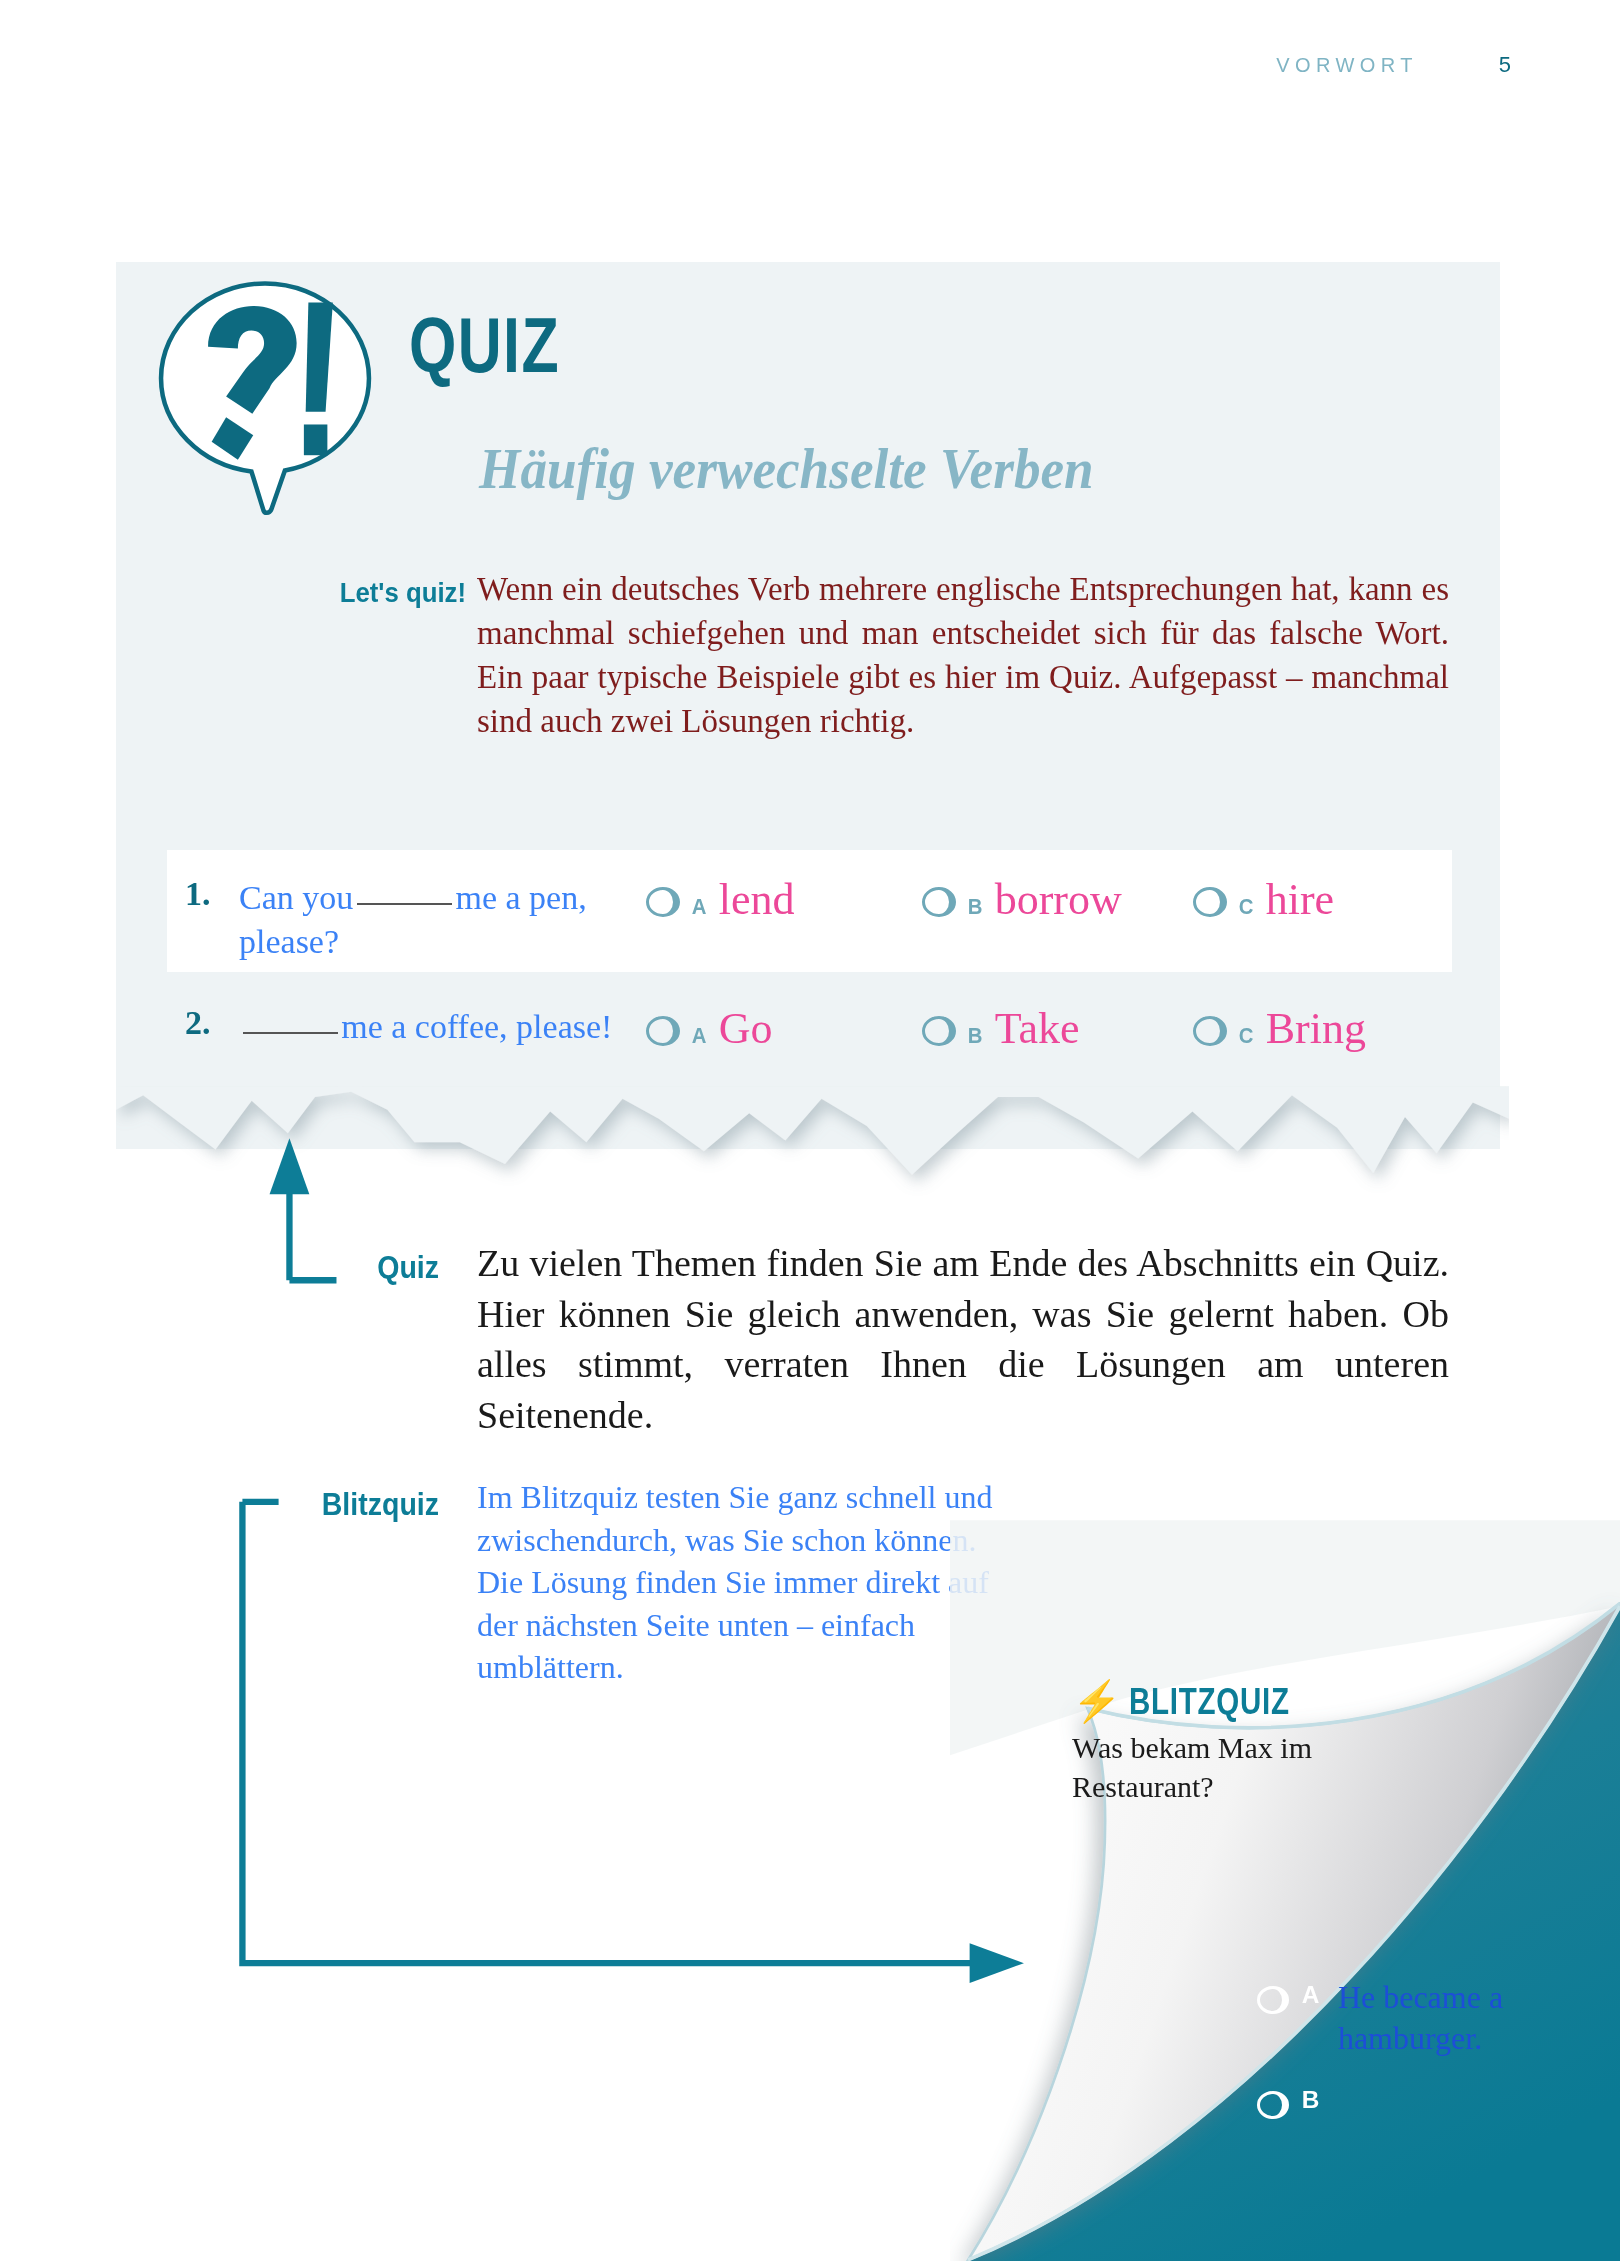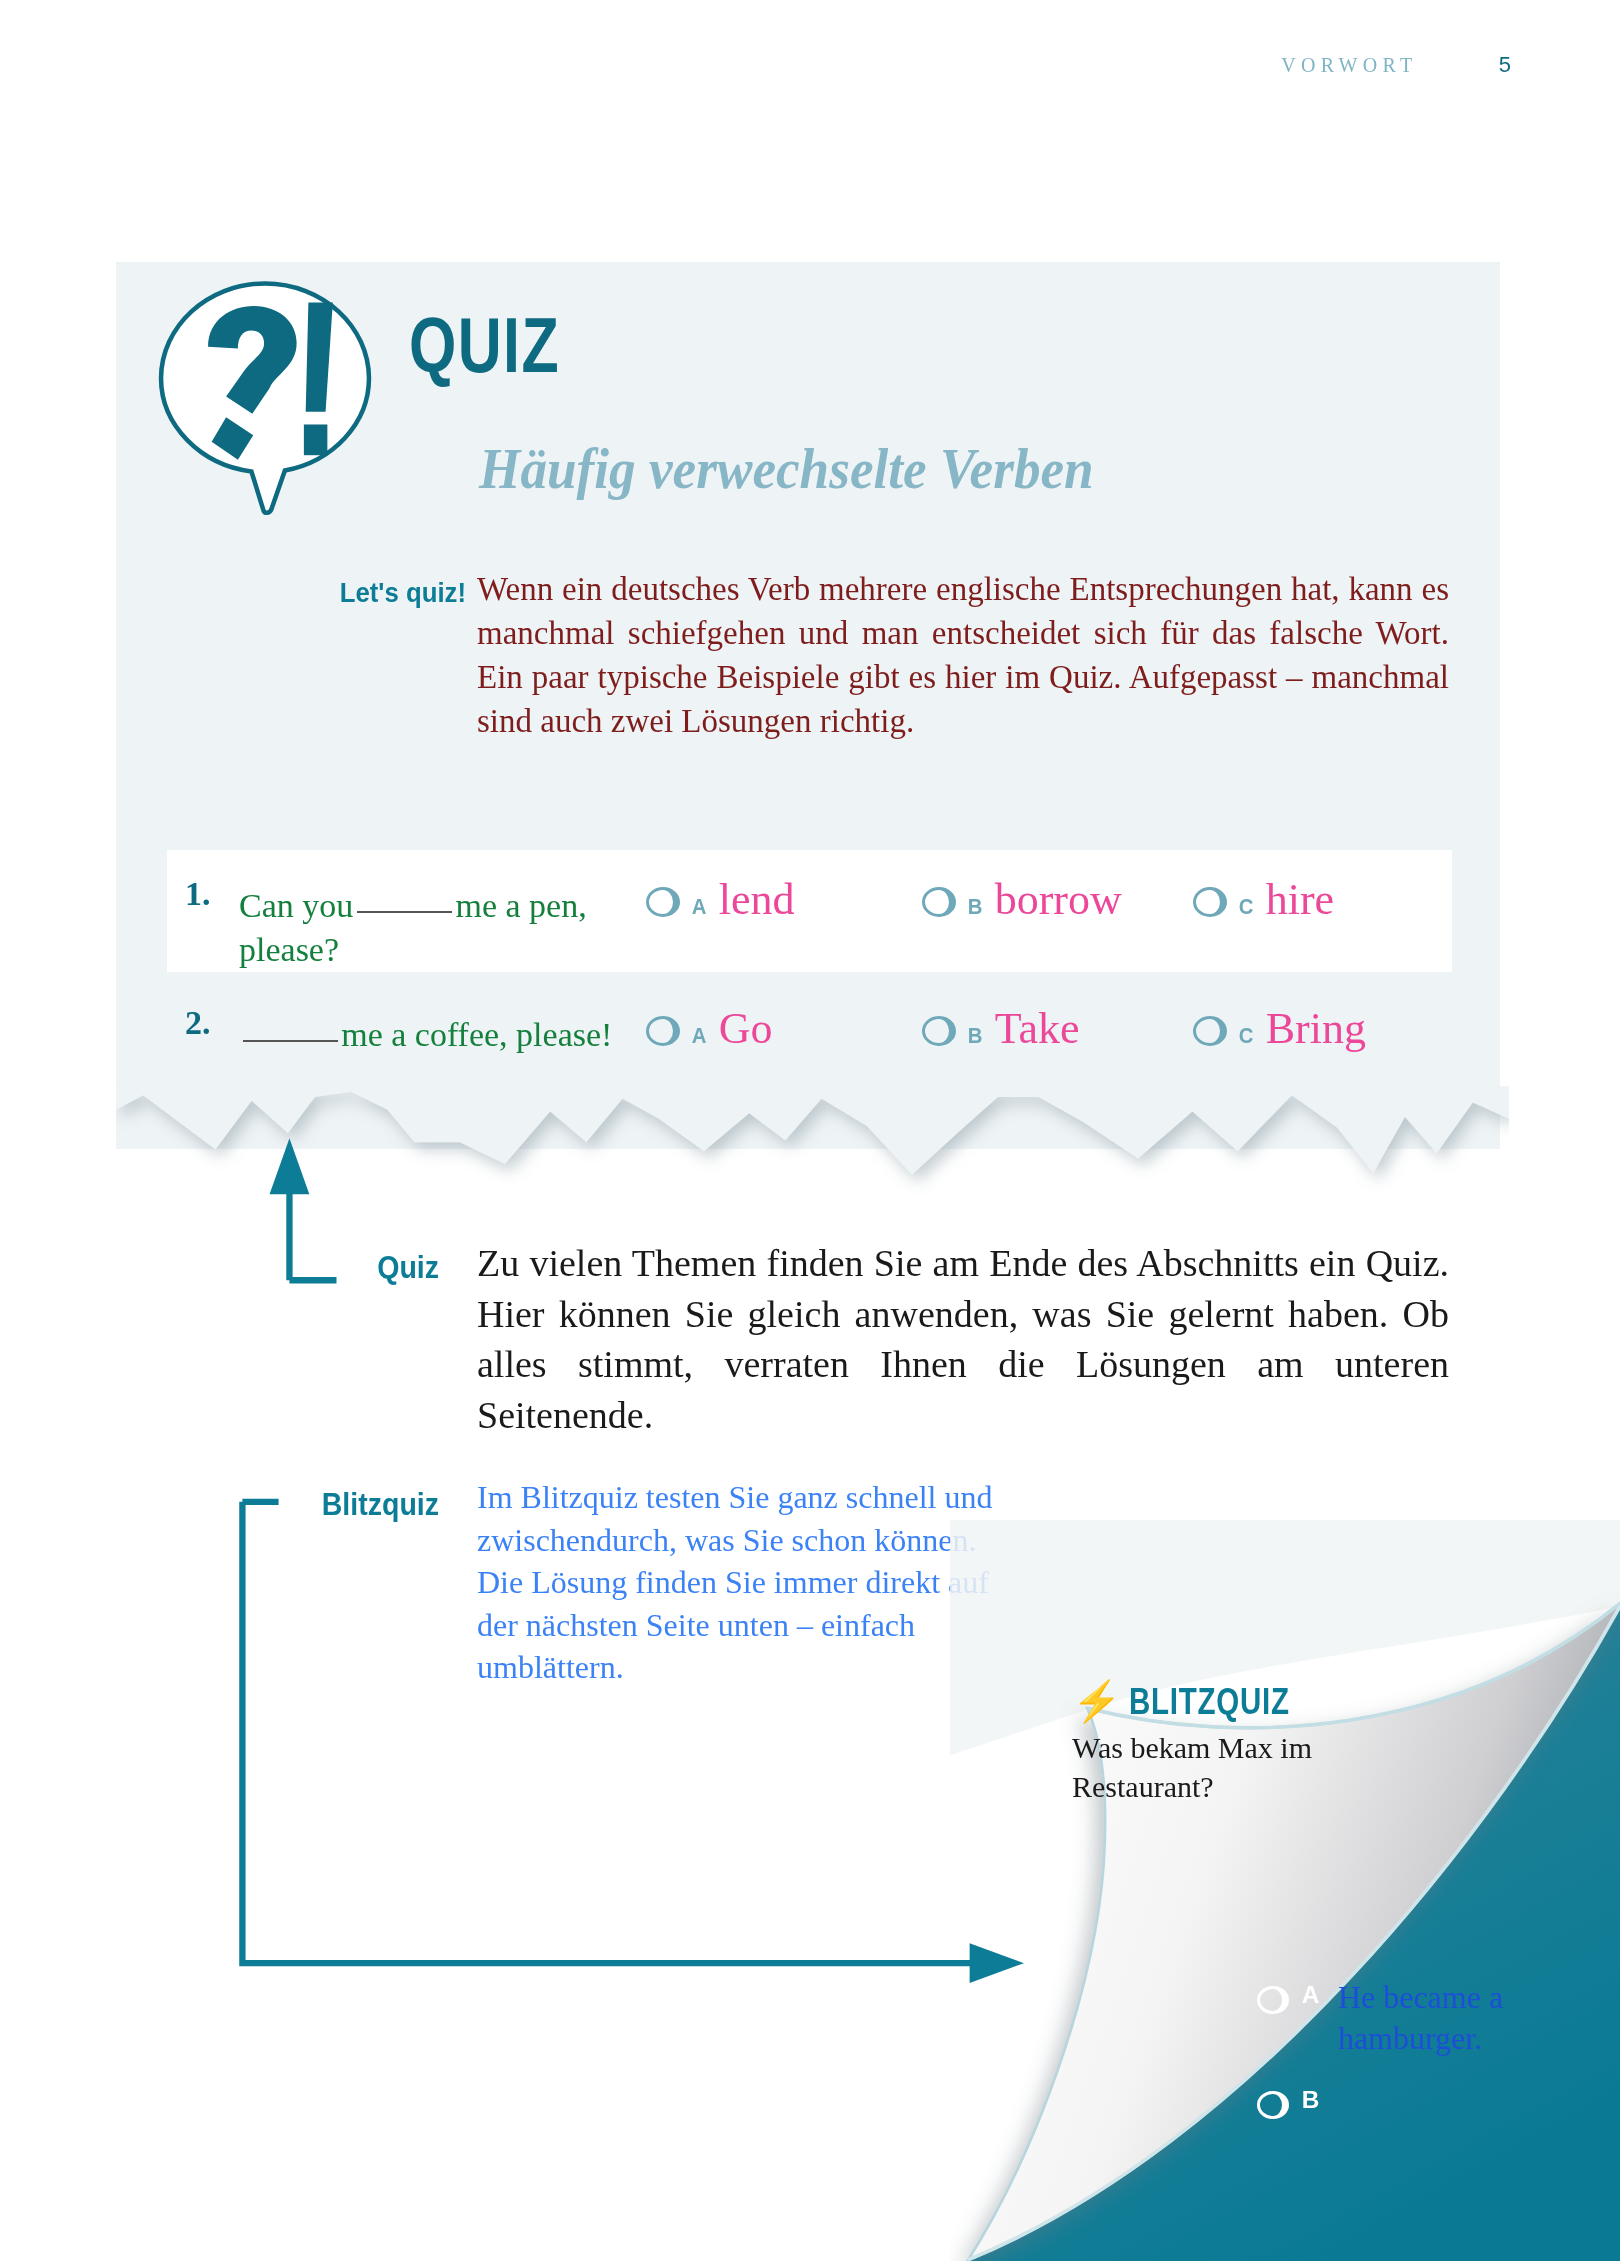--- a/index.html
+++ b/index.html
@@ -19,21 +19,21 @@
   
   #running-head {
     position: absolute;
     top: 52px;
     right: 109px;
     display: flex;
     align-items: baseline;
     gap: 81px;
   }
   #running-head .rh-label {
-    font-family: Liberation Serif, serif;
+    font-family: Liberation Sans, sans-serif;
     font-size: 20px;
     letter-spacing: 5.4px;
     color: #7fb4c4;
     text-transform: uppercase;
     font-weight: 300;
   }
   #running-head .rh-page {
     font-family: "Liberation Sans", sans-serif;
     font-size: 22px;
     color: #0d6a80;
@@ -147,25 +147,25 @@
     position: absolute;
     left: 18px;
     top: 25px;
     font-size: 34px;
     font-weight: bold;
     color: #0d6a80;
   }
   .q-text {
     position: absolute;
     left: 72px;
-    top: 34px;
+    top: 26px;
     width: 380px;
     font-size: 34px;
     line-height: 1.28;
-    color: #15803d;
+    color: #3b82f6;
   }
   .blank {
     display: inline-block;
     border-bottom: 2.7px solid #555;
     width: 95px;
     vertical-align: 3.6px;
     margin: 0 3.6px;
   }
   .opts {
     position: absolute;

